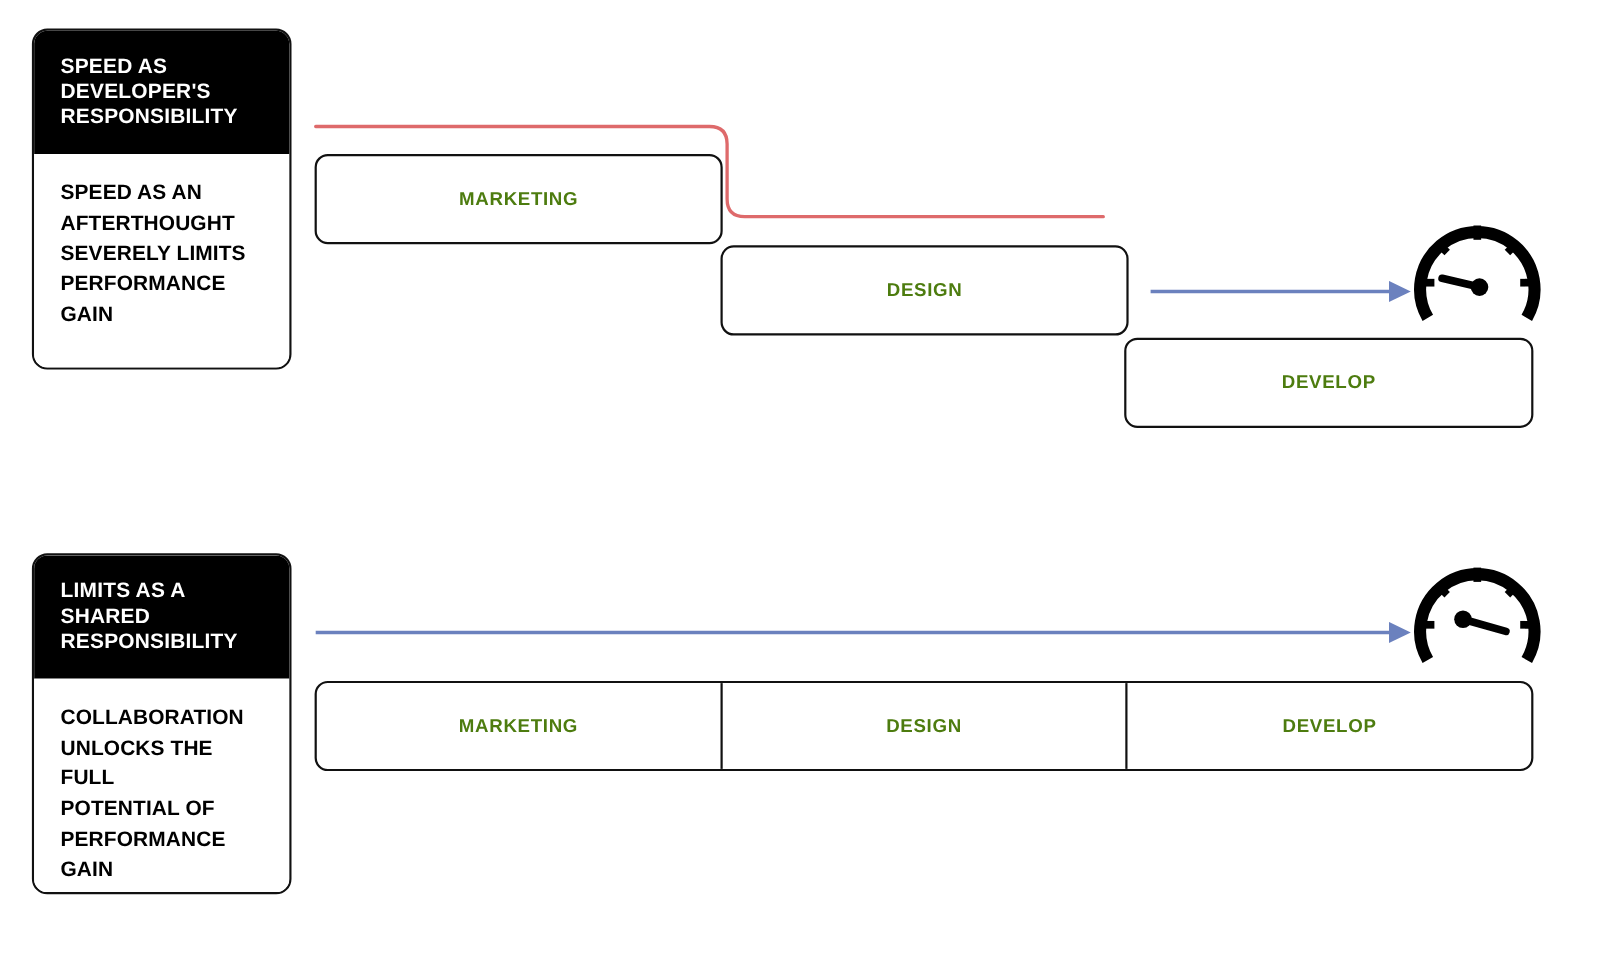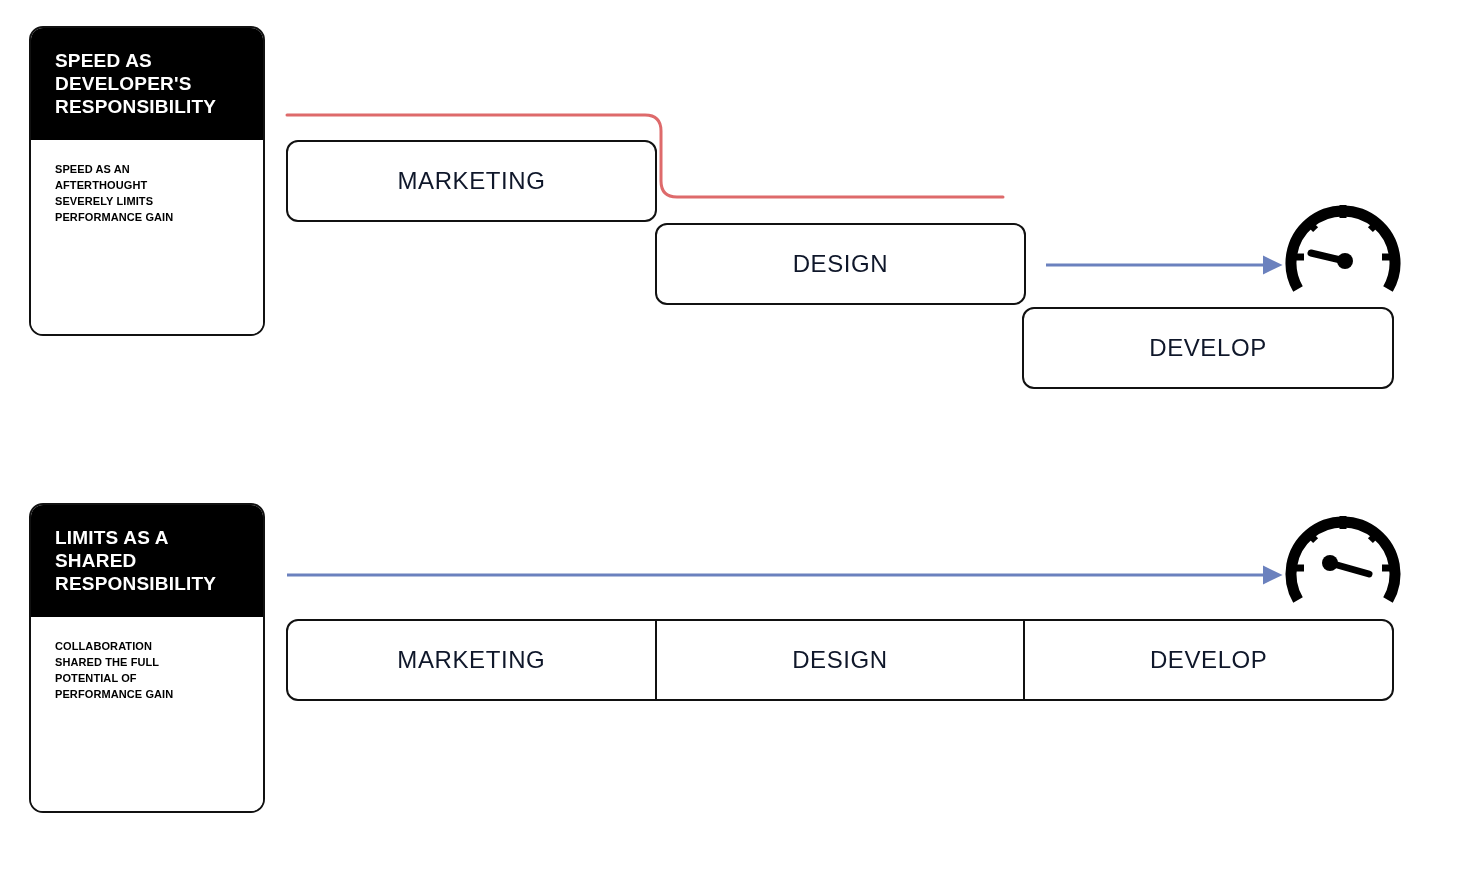--- a/index.html
+++ b/index.html
@@ -48,21 +48,21 @@
     white-space: pre-line;
   }
   .info-card .card-body {
     background: #ffffff;
     color: #000000;
     padding: 22px 22px 22px 24px;
     box-sizing: border-box;
     flex: 1;
   }
   .info-card .card-body-text {
-    font-size: 11px;
+    font-size: 19px;
     font-weight: bold;
     line-height: 1.45;
     letter-spacing: 0.1px;
     white-space: pre-line;
   }
 
   #card-top  { left: 29px; top: 26px;  height: 310px; }
   #card-bot  { left: 29px; top: 503px; height: 310px; }
 
   
@@ -70,24 +70,24 @@
     position: absolute;
     border: 2.5px solid #111111;
     border-radius: 12px;
     background: #ffffff;
     box-sizing: border-box;
     display: flex;
     align-items: center;
     justify-content: center;
   }
   .proc-label {
-    font-size: 24px;
-    font-weight: normal;
+    font-size: 17px;
+    font-weight: bold;
     letter-spacing: 0.6px;
-    color: #0f172a;
+    color: #4d7c0f;
   }
 
   
   #box-marketing-top { left: 286px;  top: 140px; width: 371px; height: 82px; }
   #box-design-top    { left: 655px;  top: 223px; width: 371px; height: 82px; }
   #box-develop-top   { left: 1022px; top: 307px; width: 372px; height: 82px; }
 
   
   .joined-row {
     position: absolute;
@@ -152,21 +152,21 @@
   </div>
 
   <div class="info-card" id="card-bot">
     <div class="card-head">
       <div class="card-head-text">LIMITS AS A
 SHARED
 RESPONSIBILITY</div>
     </div>
     <div class="card-body">
       <div class="card-body-text">COLLABORATION
-SHARED THE FULL
+UNLOCKS THE FULL
 POTENTIAL OF
 PERFORMANCE GAIN</div>
     </div>
   </div>
 
   <div class="joined-row">
     <div class="joined-cell">
       <span class="proc-label">MARKETING</span>
     </div>
     <div class="joined-cell">

